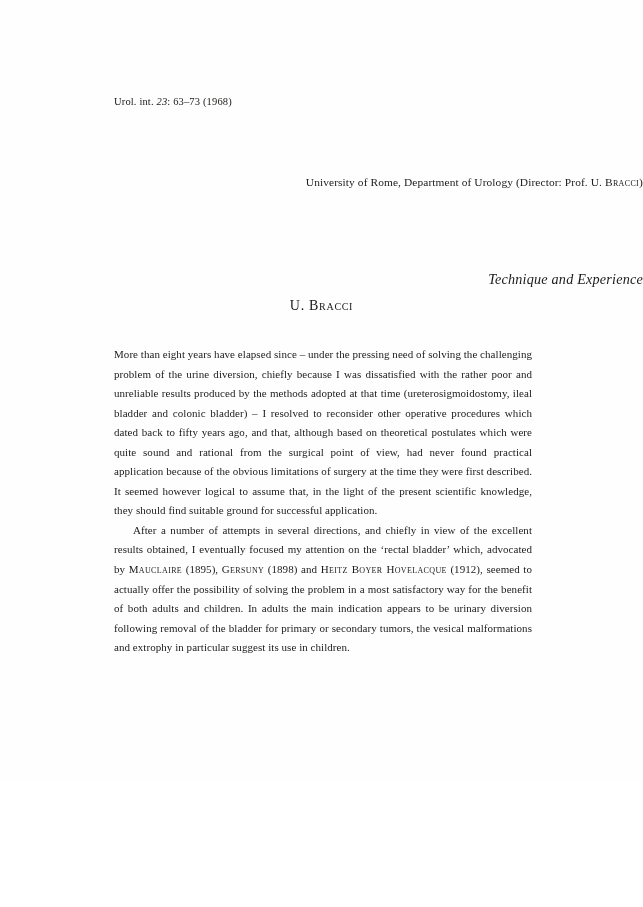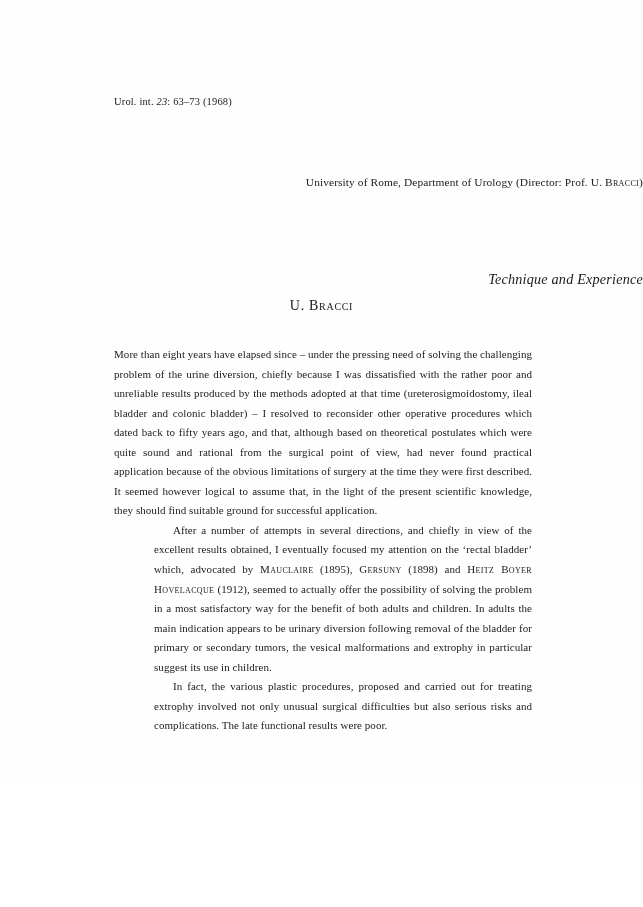--- a/index.html
+++ b/index.html
@@ -101,21 +101,20 @@
     text-justify: inter-word;
     color: #1b1b1b;
     letter-spacing: 0.05px;
   }
   .body p {
     margin: 0;
     text-indent: 0;
   }
   .body p.indent {
     text-indent: 19px;
-    margin-left: 40px;
   }
   .body p:last-child {
     text-align: justify;
   }
   
 </style>
 </head>
 <body>
 
 <div class="page">
@@ -133,16 +132,15 @@
 
   <div class="subtitle">Technique and Experience</div>
 
   <div class="byline">
     <span class="initial">U. </span><span>Bracci</span>
   </div>
 
   <div class="body" id="body-text">
       <p><span>More than eight years have elapsed since – under the pressing need of solving the challenging problem of the urine diversion, chiefly because I was dissatisfied with the rather poor and unreliable results produced by the methods adopted at that time (ureterosigmoidostomy, ileal bladder and colonic bladder) – I resolved to reconsider other operative procedures which dated back to fifty years ago, and that, although based on theoretical postulates which were quite sound and rational from the surgical point of view, had never found practical application because of the obvious limitations of surgery at the time they were first described. It seemed however logical to assume that, in the light of the present scientific knowledge, they should find suitable ground for successful application.</span></p>
       <p class="indent"><span>After a number of attempts in several directions, and chiefly in view of the excellent results obtained, I eventually focused my attention on the ‘rectal bladder’ which, advocated by </span><span class="sc">Mauclaire</span><span> (1895), </span><span class="sc">Gersuny</span><span> (1898) and </span><span class="sc">Heitz Boyer Hovelacque</span><span> (1912), seemed to actually offer the possibility of solving the problem in a most satisfactory way for the benefit of both adults and children. In adults the main indication appears to be urinary diversion following removal of the bladder for primary or secondary tumors, the vesical malformations and extrophy in particular suggest its use in children.</span></p>
-      <p class="indent"><span>In fact, the various plastic procedures, proposed and carried out for treating extrophy involved not only unusual surgical difficulties but also serious risks and complications. The late functional results were poor.</span></p>
     </div>
 
 </div>
 
 </body></html>

